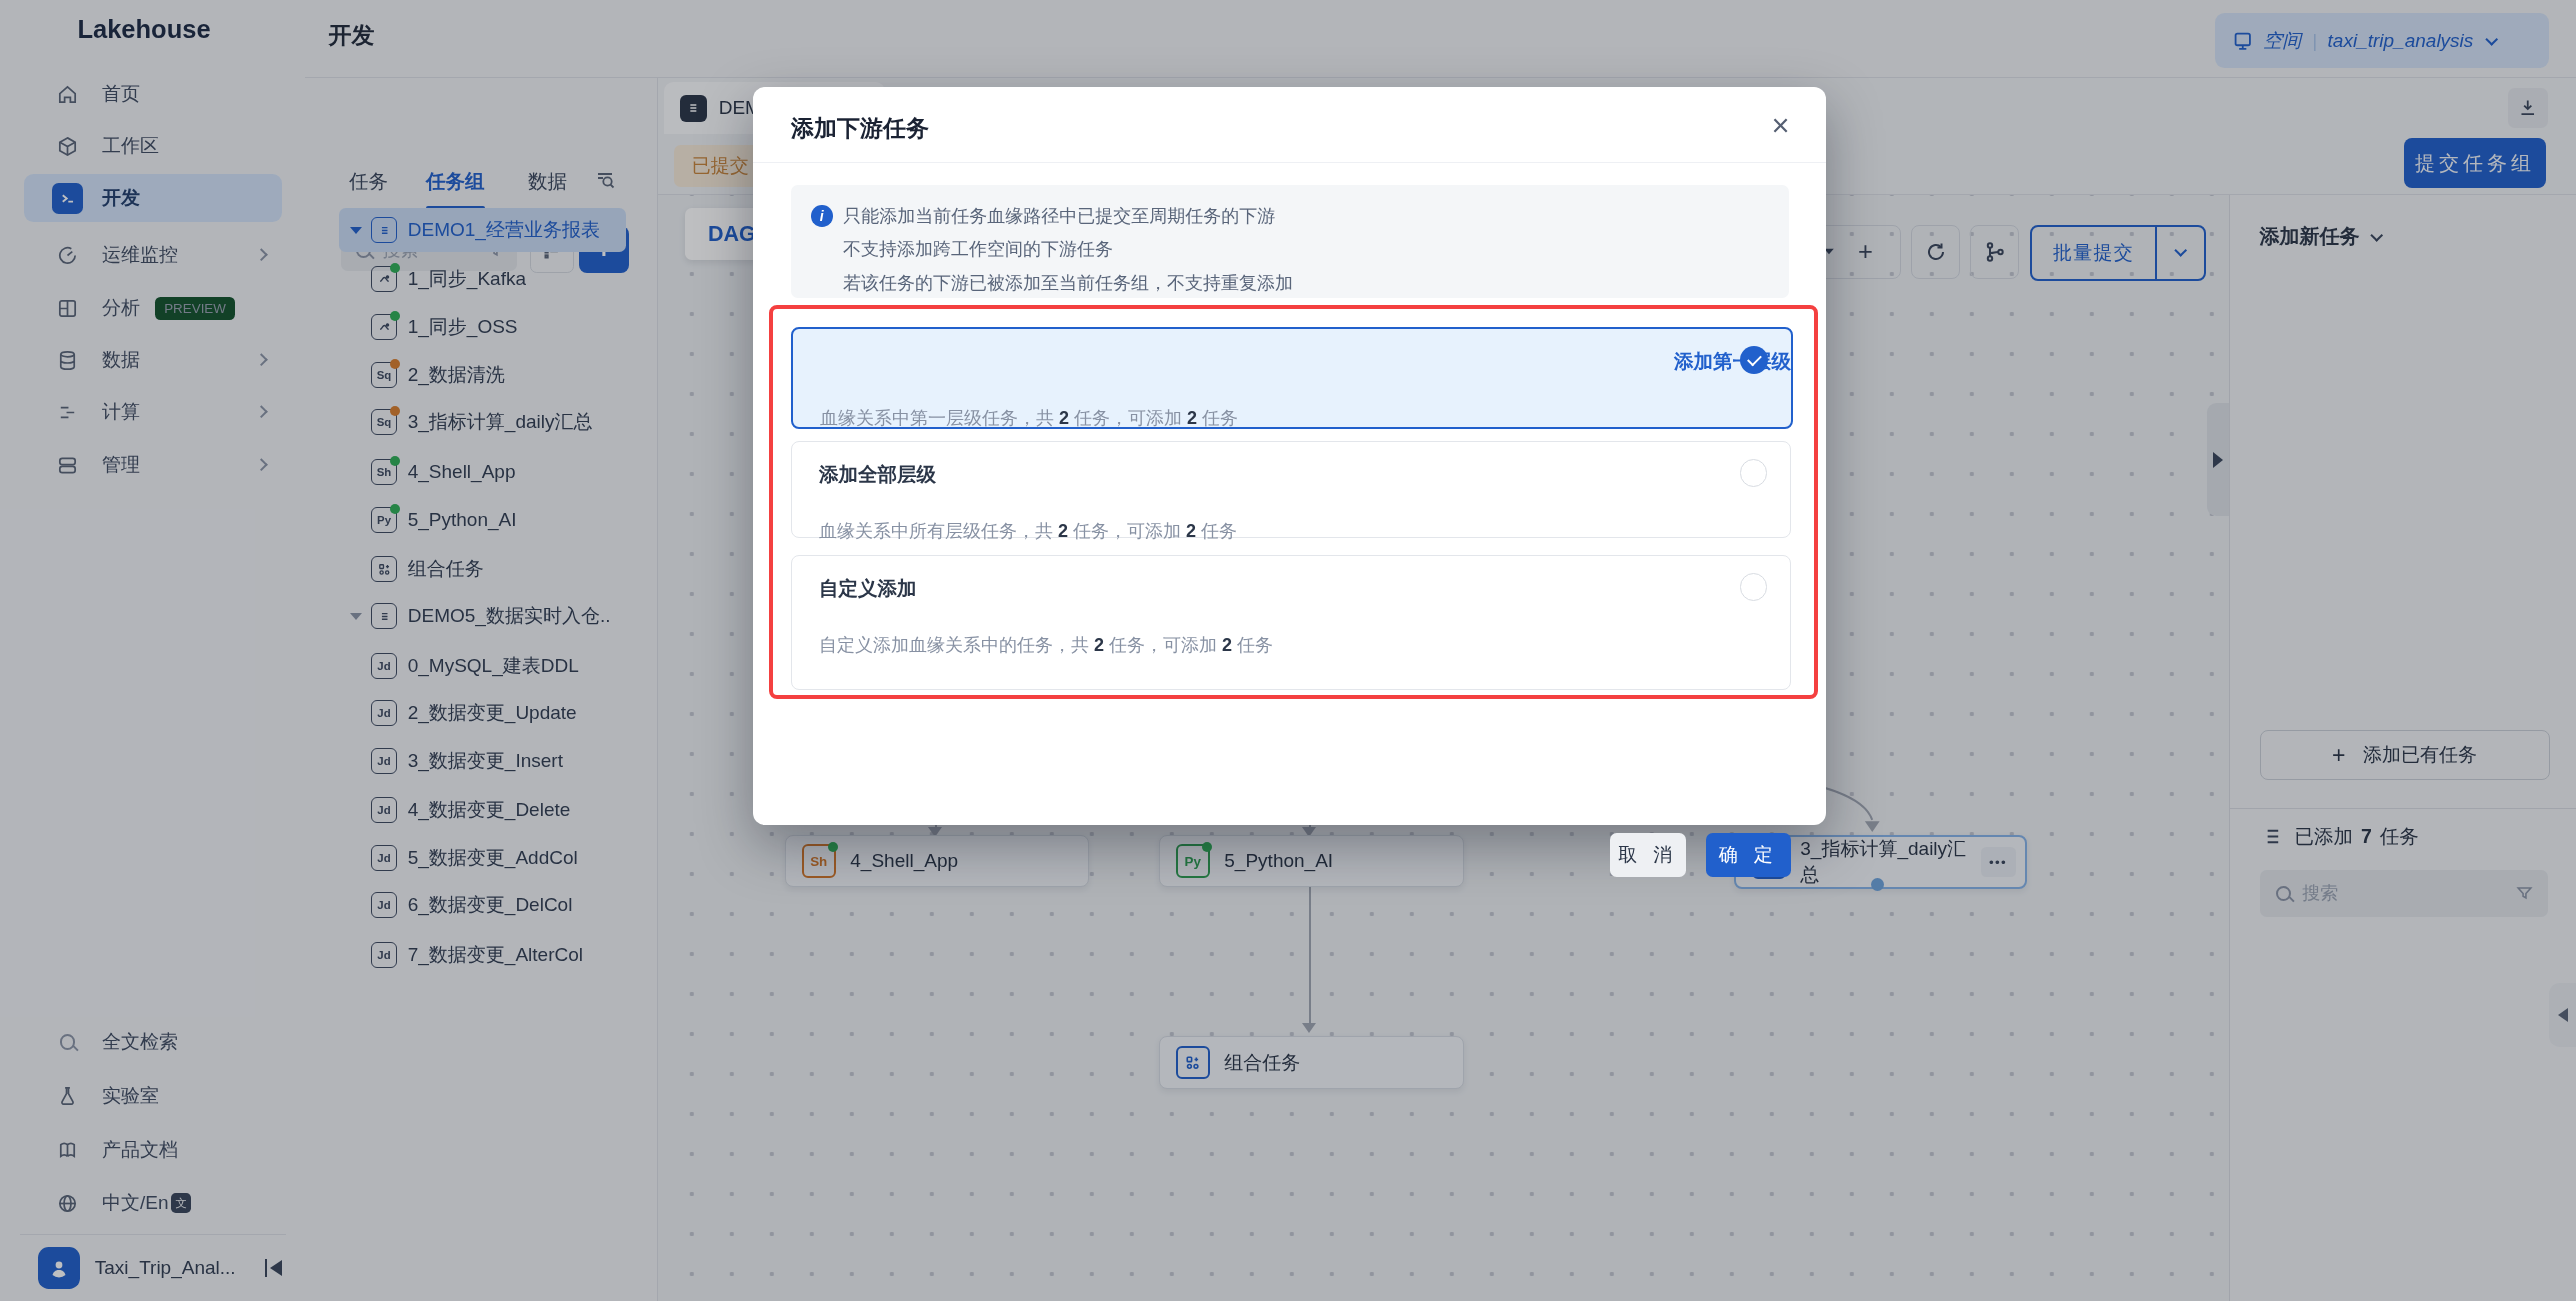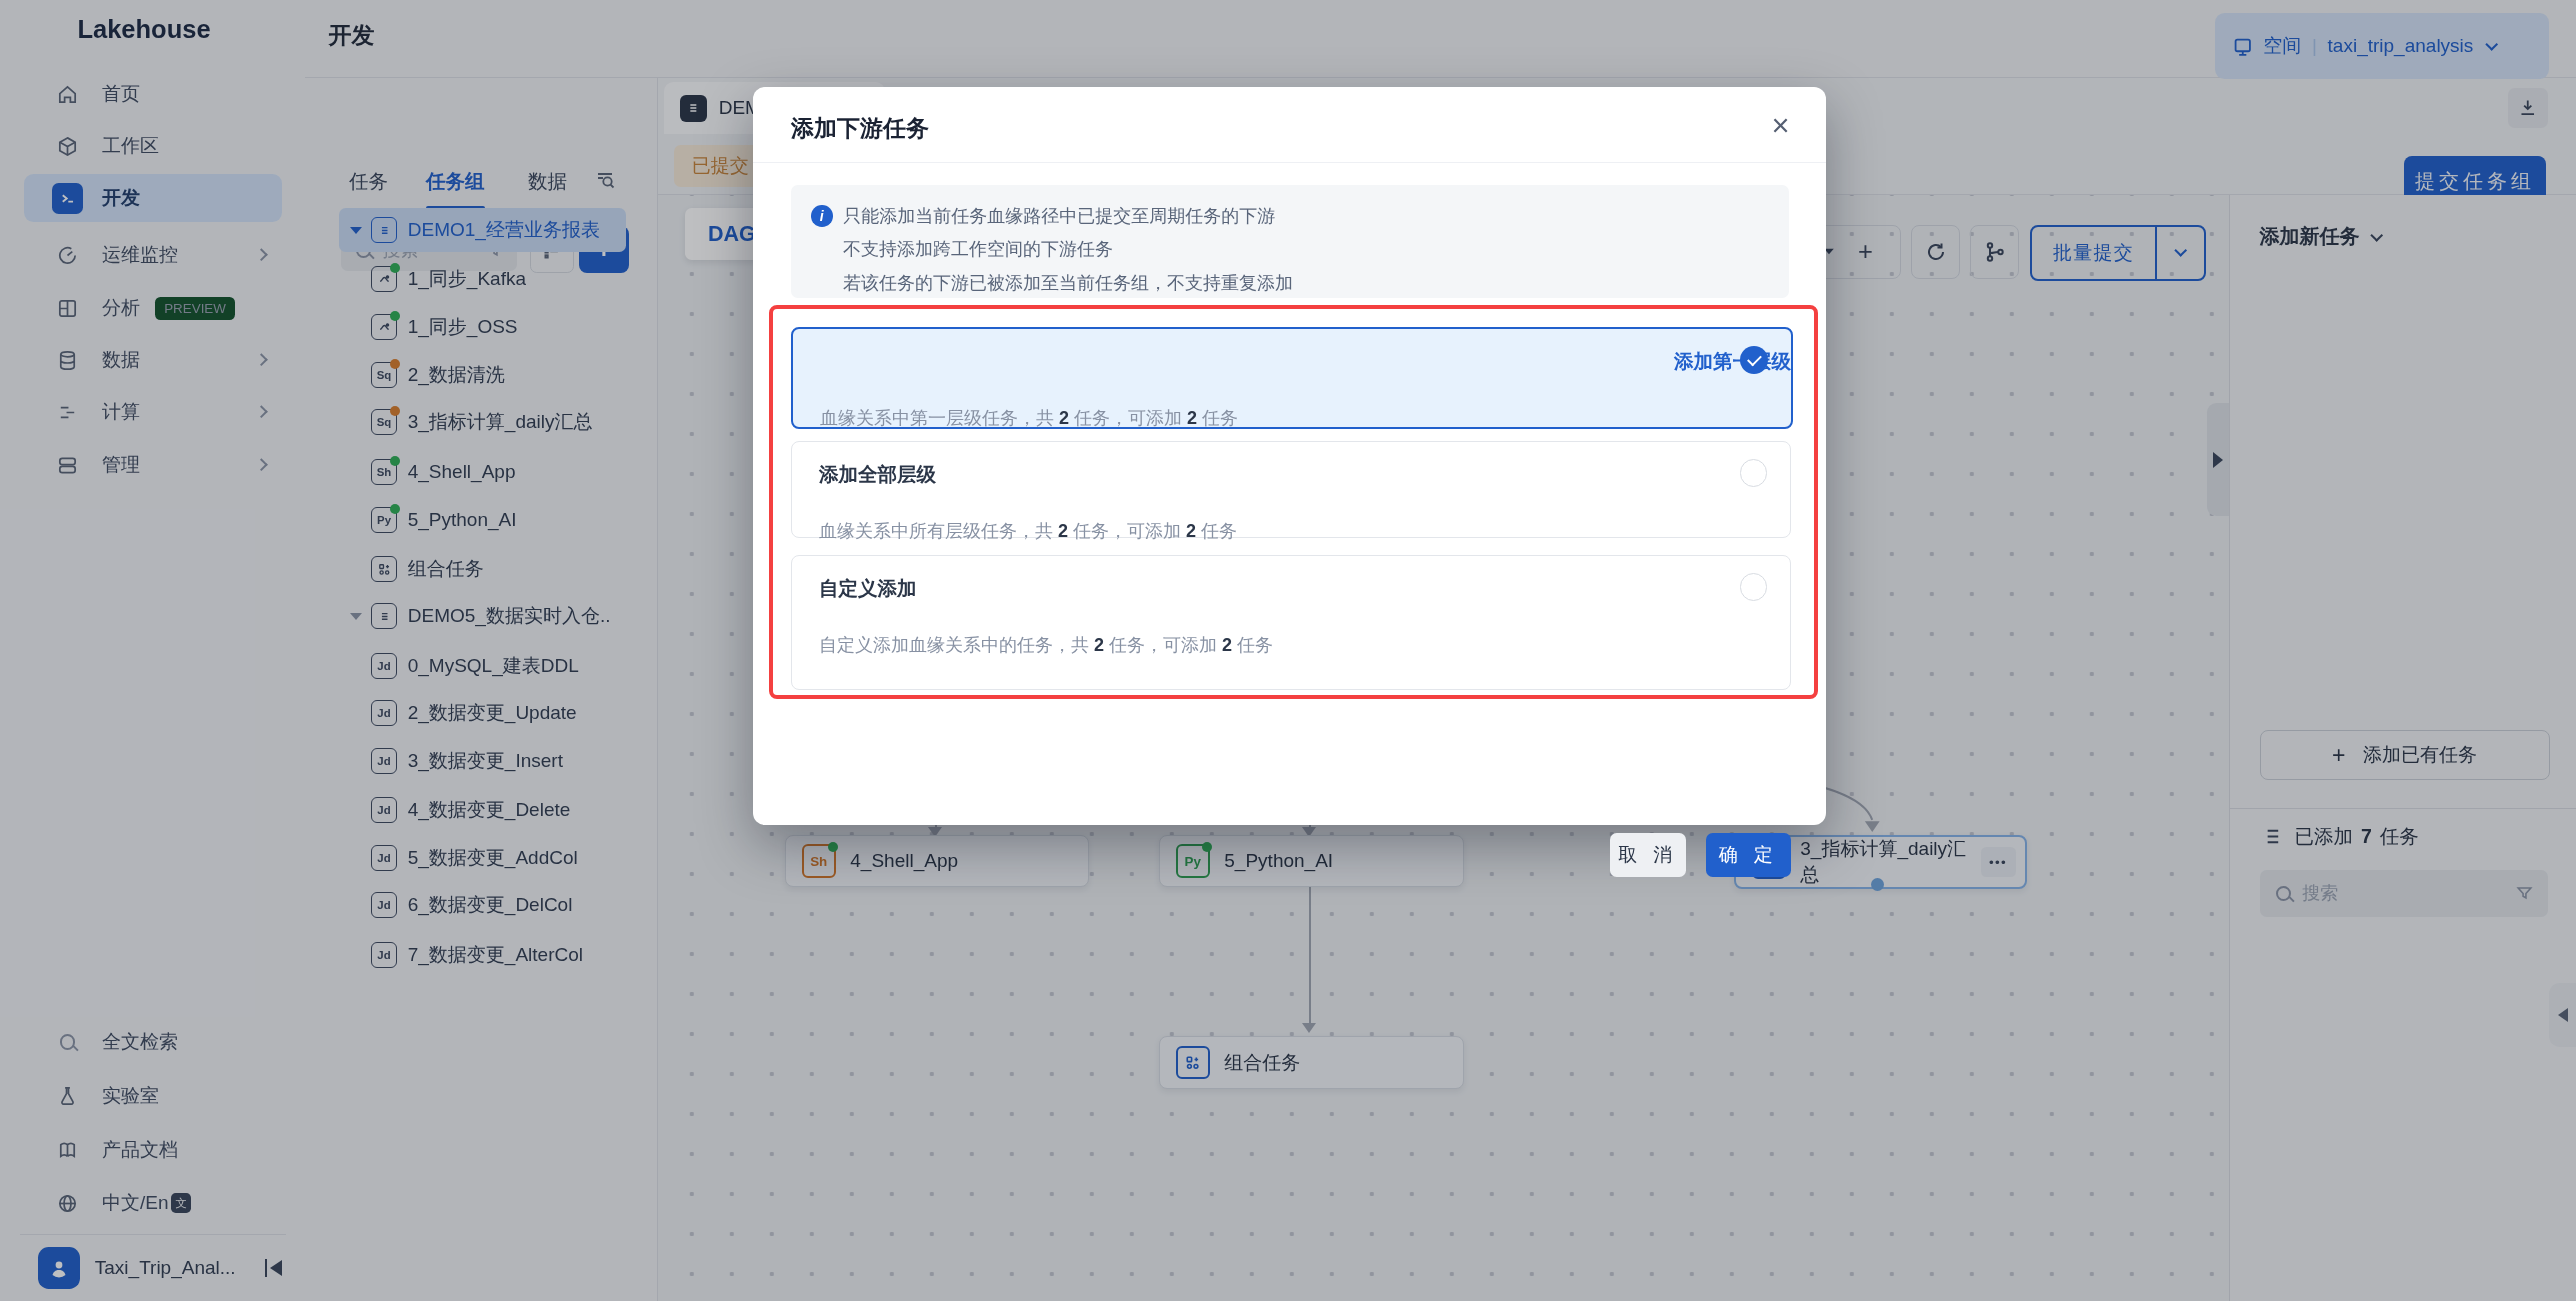--- a/index.html
+++ b/index.html
@@ -68,21 +68,21 @@
   .mbtn{position:absolute;top:746px;height:44px;border:none;border-radius:6.7px;font-size:19px;letter-spacing:5.4px;}
   svg{display:block;}
 </style>
 </head>
 <body>
 
 <div id="app">
 
   <div class="abs" id="topbar">
     <div class="abs" style="left:23.5px;top:20px;font-size:23px;font-weight:bold;color:#222b3c;">开发</div>
-    <div class="abs row" style="left:1910px;top:13.4px;width:334px;height:66px;background:#d5e3f7;border-radius:9.4px;color:#2160cc;">
+    <div class="abs row" style="left:1910px;top:13.4px;width:334px;height:55px;background:#d5e3f7;border-radius:9.4px;color:#2160cc;font-style:italic;">
       <span class="ctr" style="margin-left:17.4px;">
         <svg width="21.5" height="21.5" viewBox="0 0 24 24" fill="none" stroke="#2160cc" stroke-width="2">
             <rect x="4" y="4" width="16" height="13" rx="2"></rect>
             <path d="M8 21h8M12 17v4"></path>
           </svg>
       </span>
       <span style="margin-left:9.4px;font-size:19px;">空间</span>
       <span style="margin:0 10.7px;color:#a9c4ea;font-size:19px;">|</span>
       <span style="font-size:19px;">taxi_trip_analysis</span>
       <span class="chevD" style="margin-left:13.4px;color:#2160cc;"></span>
@@ -380,21 +380,21 @@
   <div class="abs" id="canvasbar">
     <div class="abs row" style="left:6.7px;top:5.4px;width:221px;height:52px;background:#fafbfd;border-radius:9.4px 9.4px 0 0;">
       <span class="ctr" style="width:27px;height:27px;background:#2b3648;border-radius:6px;margin:0 12px 0 16px;flex:none;">
         <svg width="16" height="16" viewBox="0 0 24 24" fill="none" stroke="#fff" stroke-width="2.4">
             <path d="M8 7.5h9M8 12h9M8 16.5h9M5 7.5h.01M5 12h.01M5 16.5h.01"></path>
           </svg>
       </span>
       <span style="font-size:19px;color:#2b3648;white-space:nowrap;overflow:hidden;">DEMO1_经营业务报表</span>
     </div>
     <div class="chip" style="left:17.4px;top:68px;width:134px;height:42px;background:#f6ead7;color:#c8853c;padding-left:17.4px;white-space:nowrap;overflow:hidden;">已提交</div>
-    <button class="abs btn-blue ctr" style="left:1747px;top:79px;width:142px;height:50px;">提交任务组</button>
+    <button class="abs btn-blue ctr" style="left:1747px;top:61px;width:142px;height:50px;">提交任务组</button>
     <div class="abs ctr" style="left:1851px;top:10.7px;width:40px;height:40px;background:#e4e7ec;border-radius:6.7px;">
       <svg width="21.5" height="21.5" viewBox="0 0 24 24" fill="none" stroke="#3a465c" stroke-width="2">
           <path d="M12 4v9M8 9.5l4 4 4-4M5 19h14"></path>
         </svg>
     </div>
   </div>
 
   <div class="abs" id="canvas">
     <div class="chip" style="left:28px;top:13.4px;width:107px;height:52px;background:#fff;box-shadow:0 2.7px 6.7px rgba(30,40,60,.1);padding-left:23px;color:#2160cc;font-weight:bold;font-size:21.5px;">DAG</div>
 

